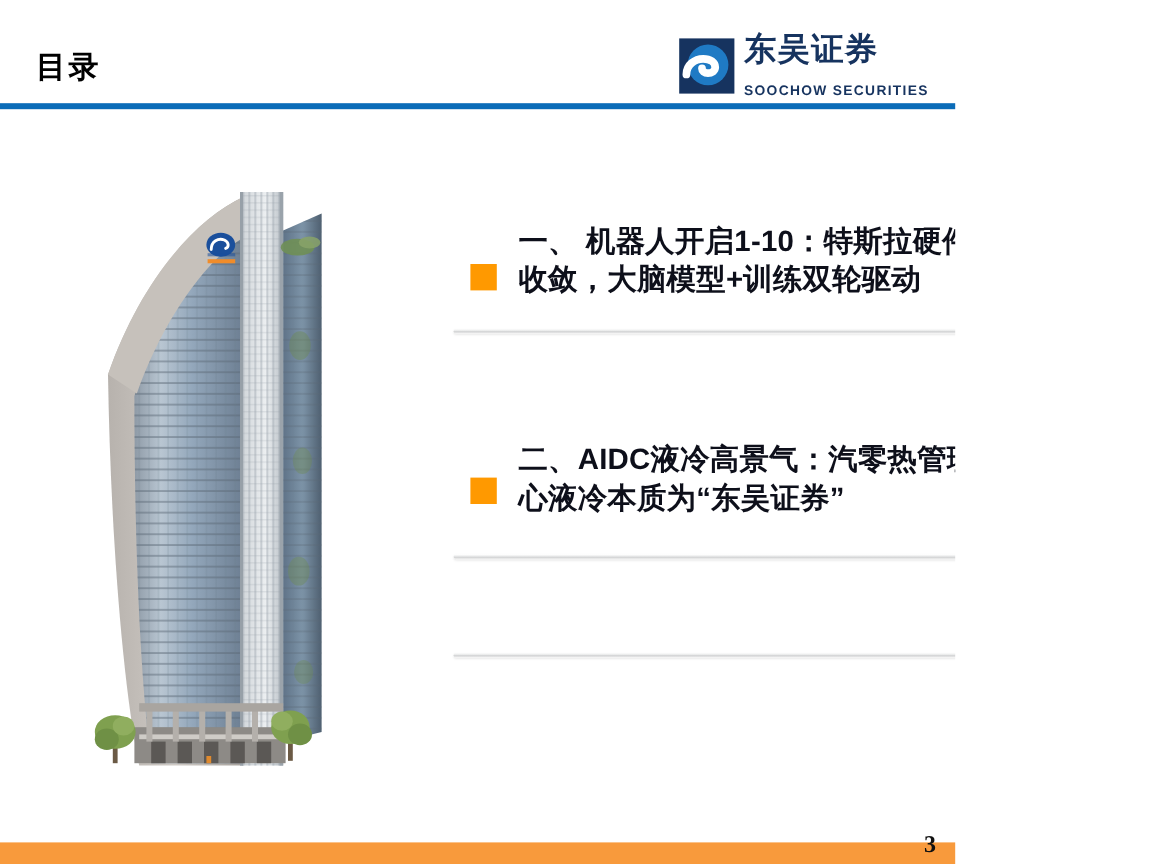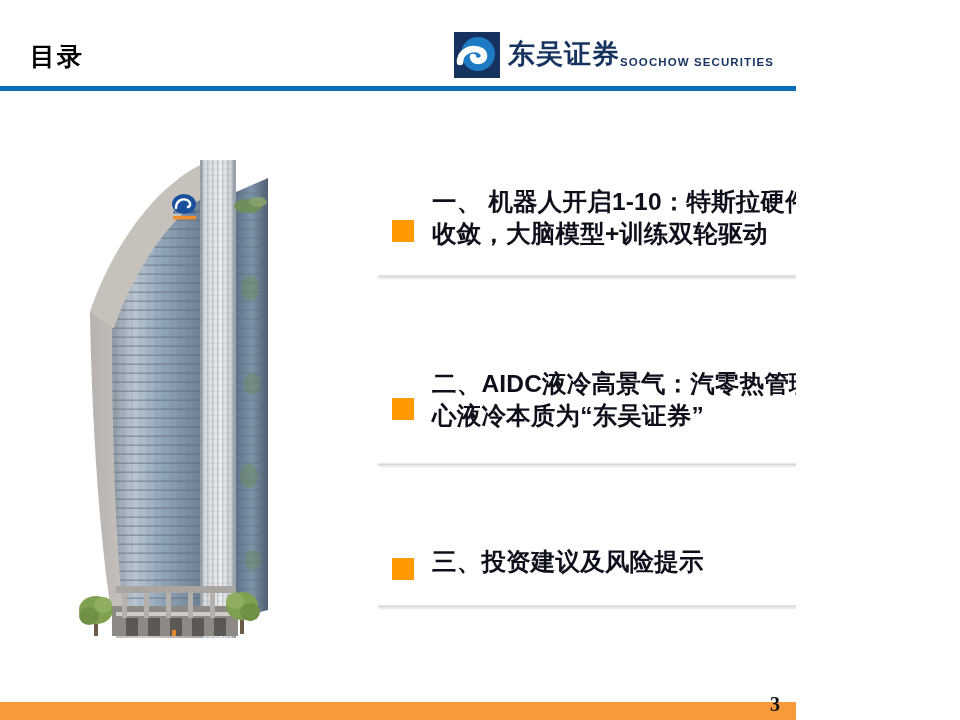--- a/index.html
+++ b/index.html
@@ -69,21 +69,21 @@
   }
   .logo-mark .swirl {
     position: absolute;
     left: 0;
     top: 0;
     width: 46px;
     height: 46px;
   }
   .logo-text {
     display: flex;
-    flex-direction: row;
+    flex-direction: column;
     justify-content: center;
     line-height: 1;
   }
   .logo-cn {
     font-size: 27px;
     font-weight: bold;
     color: #16335f;
     letter-spacing: 1px;
     white-space: nowrap;
   }
@@ -311,24 +311,20 @@
     <div class="gap-a"></div>
 
     <div class="agenda-item item-2">
       <span class="bullet"></span>
       <div class="label">二、AIDC液冷高景气：汽零热管理到数据中心液冷本质为“东吴证券”</div>
     </div>
     <div class="divider"></div>
 
     <div class="gap-b"></div>
 
-    <div class="agenda-item item-3">
-      <span class="bullet"></span>
-      <div class="label">三、投资建议及风险提示</div>
-    </div>
     <div class="divider"></div>
 
   </div>
 
   <div class="footer-bar"></div>
   <div class="page-number">3</div>
 
 </div>
 
 </body></html>

